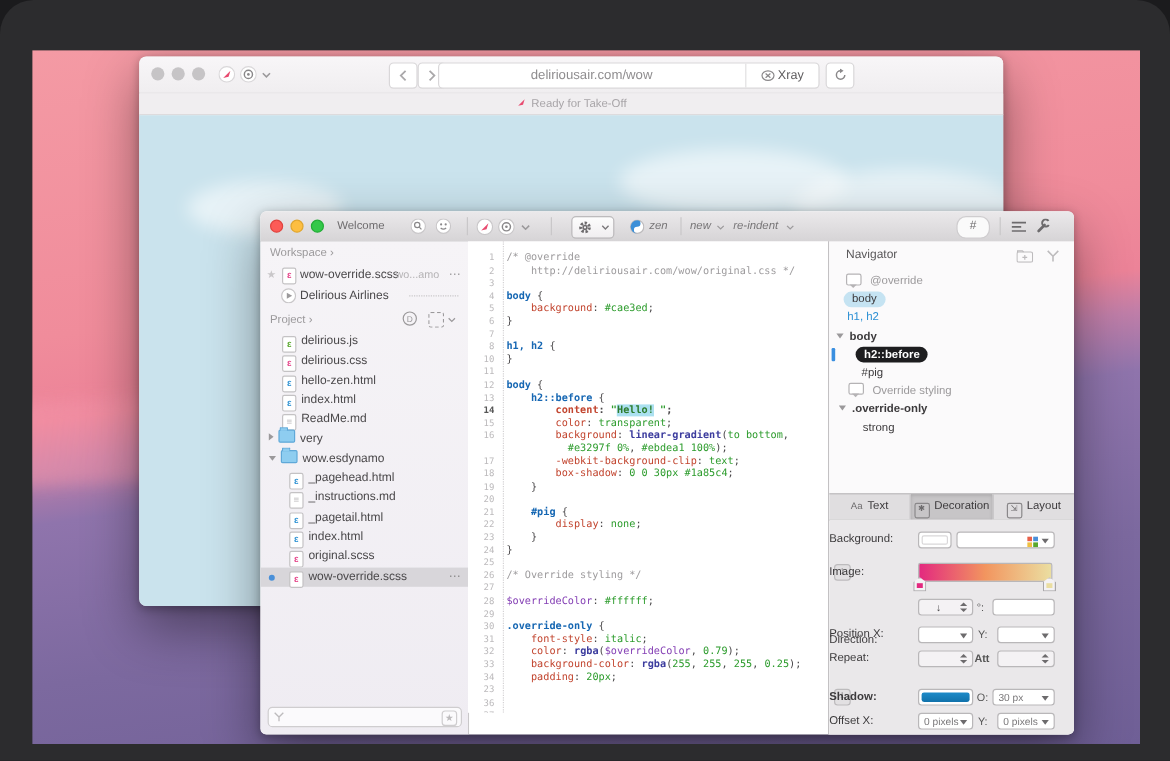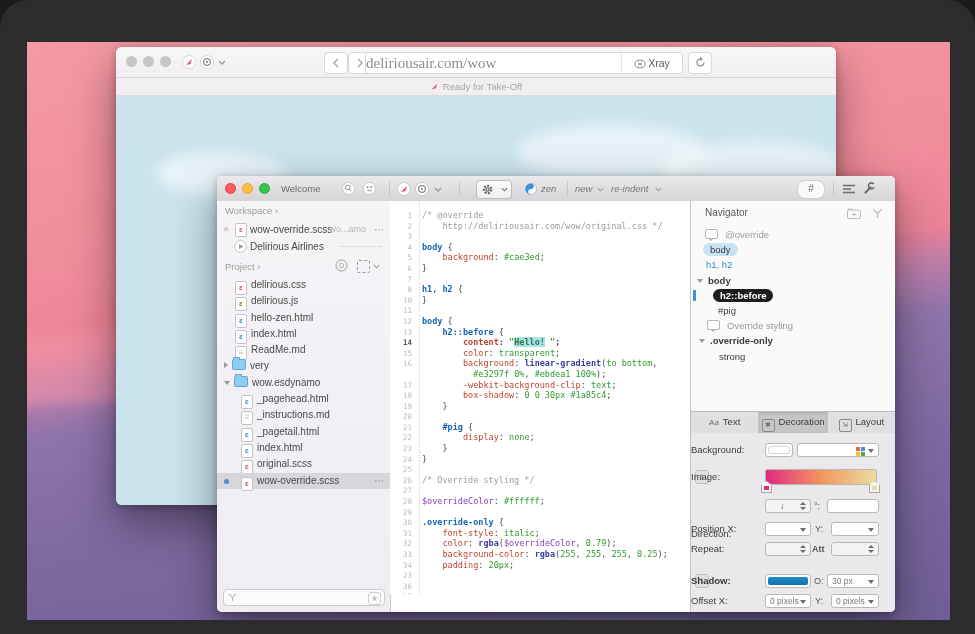--- a/index.html
+++ b/index.html
@@ -16,21 +16,21 @@
   .tl{position:absolute;width:11px;height:11px;border-radius:50%;}
   .vdiv{position:absolute;width:1px;background:#c9c7c9;top:5px;bottom:5px;}
   
   .browser{left:89px;top:5px;width:720px;height:458px;background:#f5f3f5;}
   .b-titlebar{position:absolute;left:0;top:0;right:0;height:30px;background:linear-gradient(#f8f6f8,#f0eef0);border-bottom:1px solid #d6d4d6;border-radius:6px 6px 0 0;}
   .b-status{position:absolute;left:0;top:31px;right:0;height:17px;background:#f0eef0;border-bottom:1px solid #dddbdd;
     font-size:9.5px;color:#a8a5a8;text-align:center;line-height:17px;}
   .b-content{position:absolute;left:0;top:49px;right:0;bottom:0;background:#cae3ed;border-radius:0 0 6px 6px;overflow:hidden;}
   .cloud{position:absolute;background:rgba(255,255,255,.55);border-radius:50%;filter:blur(7px);}
   .url-field{position:absolute;left:249px;top:5px;width:316px;height:20px;background:#fff;border:1px solid #d9d7d9;border-radius:4px;}
-  .url-text{position:absolute;left:0;right:62px;top:0;bottom:0;text-align:left;line-height:20px;font-size:15px;color:#8f8d8f;font-family:Liberation Serif, serif;}
+  .url-text{position:absolute;left:0;right:62px;top:0;bottom:0;text-align:center;line-height:20px;font-size:11px;color:#8f8d8f;}
   .xray-seg{position:absolute;right:0;top:0;bottom:0;width:60px;border-left:1px solid #e2e0e2;color:#5f5d5f;font-size:10.5px;line-height:20px;text-align:center;}
   .nav-btn{position:absolute;top:5px;width:22px;height:20px;background:#fff;border:1px solid #d9d7d9;border-radius:4px;text-align:center;}
   .heading{position:absolute;font-style:italic;font-weight:600;font-size:31px;letter-spacing:-.5px;color:#1b85c4;white-space:nowrap;}
   .hello{background:#bfe0ef;border-radius:2px;padding:1px 6px;box-shadow:0 0 22px 9px rgba(84,166,214,.85);
     background-image:linear-gradient(#bfe0ef,#cde8f2);}
   .hello-txt{background:linear-gradient(#e85f8d,#efc39d);-webkit-background-clip:text;background-clip:text;color:transparent;}
   
   .editor{left:190px;top:134px;width:678px;height:436px;background:#fff;border-radius:5px;}
   .e-titlebar{position:absolute;left:0;top:0;right:0;height:25px;background:linear-gradient(#ebe9eb,#d6d4d6);border-bottom:1px solid #a9a7a9;border-radius:5px 5px 0 0;font-size:10px;color:#6d6b6d;}
   .tb-item{position:absolute;top:0;height:25px;line-height:25px;font-size:9.5px;color:#787678;font-style:italic;}
@@ -289,22 +289,22 @@
               <text x="6.5" y="9" font-size="7" text-anchor="middle" fill="#9b999b" font-family="Liberation Sans">D</text>
             </svg>
           </span>
       <span class="abs" style="left:140px;top:59px;width:11px;height:11px;border:1px dashed #9b999b;border-radius:2px;"></span>
       <span class="abs" style="left:156px;top:63px;">
         <svg width="7" height="5" viewBox="0 0 8 5">
               <polyline points="1,1 4,4 7,1" fill="none" stroke="#9b999b" stroke-width="1.2"></polyline>
             </svg>
           </span>
       <div class="file-list" id="project-files">
+            <div class="file-row"><span class="fi fi-js" style="margin-left:18px;">ε</span><span style="margin-left:4px;">delirious.js</span></div>
             <div class="file-row"><span class="fi fi-css" style="margin-left:18px;">ε</span><span style="margin-left:4px;">delirious.css</span></div>
-            <div class="file-row"><span class="fi fi-js" style="margin-left:18px;">ε</span><span style="margin-left:4px;">delirious.js</span></div>
             <div class="file-row"><span class="fi fi-html" style="margin-left:18px;">ε</span><span style="margin-left:4px;">hello-zen.html</span></div>
             <div class="file-row"><span class="fi fi-html" style="margin-left:18px;">ε</span><span style="margin-left:4px;">index.html</span></div>
             <div class="file-row"><span class="fi fi-md" style="margin-left:18px;">≡</span><span style="margin-left:4px;">ReadMe.md</span></div>
             <div class="file-row"><span class="tri right" style="margin-left:7px;margin-right:4px;"></span><span class="folder-ic"></span><span style="margin-left:4px;">very</span></div>
             <div class="file-row"><span class="tri down" style="margin-left:7px;margin-right:4px;"></span><span class="folder-ic"></span><span style="margin-left:4px;">wow.esdynamo</span></div>
             <div class="file-row"><span class="fi fi-html" style="margin-left:24px;">ε</span><span style="margin-left:4px;">_pagehead.html</span></div>
             <div class="file-row"><span class="fi fi-md" style="margin-left:24px;">≡</span><span style="margin-left:4px;">_instructions.md</span></div>
             <div class="file-row"><span class="fi fi-html" style="margin-left:24px;">ε</span><span style="margin-left:4px;">_pagetail.html</span></div>
             <div class="file-row"><span class="fi fi-html" style="margin-left:24px;">ε</span><span style="margin-left:4px;">index.html</span></div>
             <div class="file-row"><span class="fi fi-scss" style="margin-left:24px;">ε</span><span style="margin-left:4px;">original.scss</span></div>

